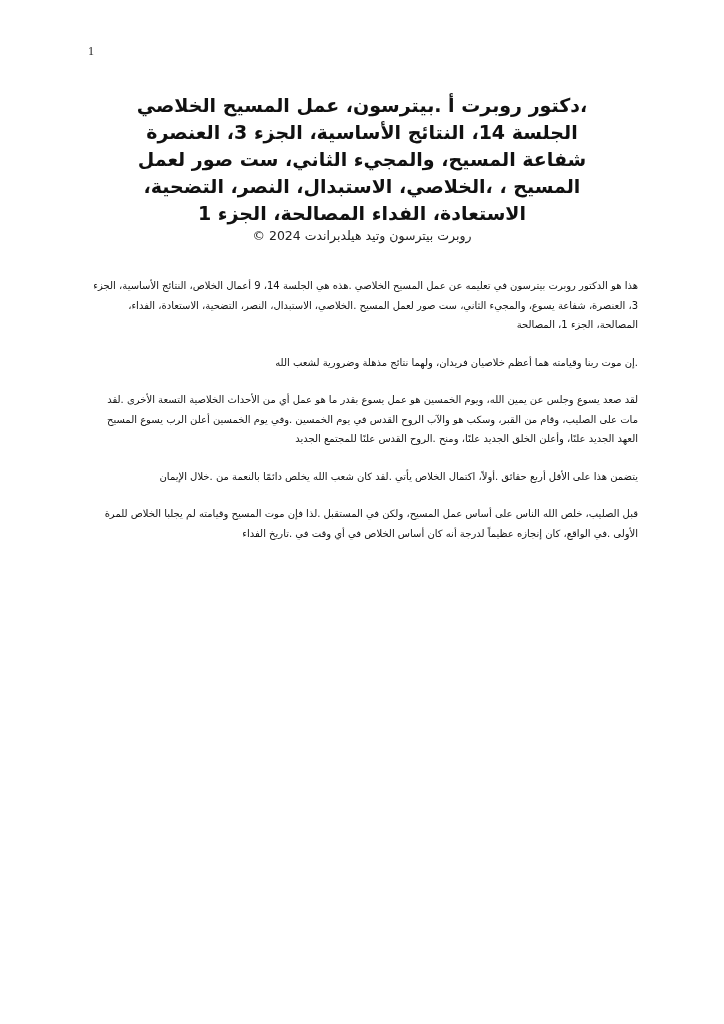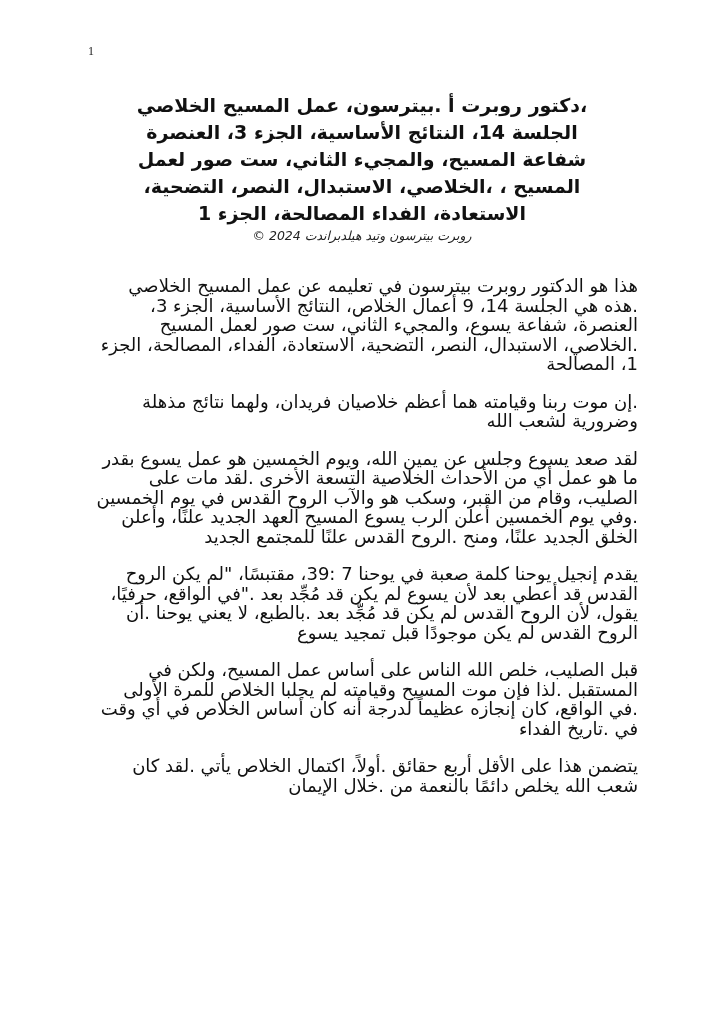--- a/index.html
+++ b/index.html
@@ -13,40 +13,39 @@
     }
     .title-block {
       position: absolute; left: 120px; top: 92px; width: 484px;
       direction: rtl; text-align: center;
     }
     .title {
       font-family: "DejaVu Sans", sans-serif; font-weight: bold;
       font-size: 19px; line-height: 27px; margin: 0; color: #111;
     }
     .copyright {
-      font-size: 12.5px; line-height: 16px; margin-top: 1px; color: #222; font-style: italic;
+      font-size: 12.5px; line-height: 16px; margin-top: 1px; color: #222;
     }
     .body {
       position: absolute; left: 92px; top: 276px; width: 546px;
       direction: rtl; text-align: right;
     }
     .para {
-      font-size: 18px; line-height: 19.5px; margin: 0 0 18px 0; color: #111;
+      font-size: 10px; line-height: 19.5px; margin: 0 0 18px 0; color: #111;
     }
   </style>
 </head>
 <body>
 
 <div class="page-number">1</div>
 
 <div class="title-block">
   <h1 class="title">،دكتور روبرت أ .بيترسون، عمل المسيح الخلاصي الجلسة 14، النتائج الأساسية، الجزء 3، العنصرة شفاعة المسيح، والمجيء الثاني، ست صور لعمل المسيح ، ،الخلاصي، الاستبدال، النصر، التضحية، الاستعادة، الفداء المصالحة، الجزء 1</h1>
   <div class="copyright">روبرت بيترسون وتيد هيلدبراندت 2024 ©</div>
 </div>
 
 <div class="body">
   <p class="para">هذا هو الدكتور روبرت بيترسون في تعليمه عن عمل المسيح الخلاصي .هذه هي الجلسة 14، 9 أعمال الخلاص، النتائج الأساسية، الجزء 3، العنصرة، شفاعة يسوع، والمجيء الثاني، ست صور لعمل المسيح .الخلاصي، الاستبدال، النصر، التضحية، الاستعادة، الفداء، المصالحة، الجزء 1، المصالحة</p>
   <p class="para">.إن موت ربنا وقيامته هما أعظم خلاصيان فريدان، ولهما نتائج مذهلة وضرورية لشعب الله</p>
   <p class="para">لقد صعد يسوع وجلس عن يمين الله، ويوم الخمسين هو عمل يسوع بقدر ما هو عمل أي من الأحداث الخلاصية التسعة الأخرى .لقد مات على الصليب، وقام من القبر، وسكب هو والآب الروح القدس في يوم الخمسين .وفي يوم الخمسين أعلن الرب يسوع المسيح العهد الجديد علنًا، وأعلن الخلق الجديد علنًا، ومنح .الروح القدس علنًا للمجتمع الجديد</p>
-  <p class="para">يقدم إنجيل يوحنا كلمة صعبة في يوحنا 7 :39، مقتبسًا، "لم يكن الروح القدس قد أعطي بعد لأن يسوع لم يكن قد مُجِّد بعد ."في الواقع، حرفيًا، يقول، لأن الروح القدس لم يكن قد مُجِّد بعد .بالطبع، لا يعني يوحنا .أن الروح القدس لم يكن موجودًا قبل تمجيد يسوع</p>
+  <p class="para">يتضمن هذا على الأقل أربع حقائق .أولاً، اكتمال الخلاص يأتي .لقد كان شعب الله يخلص دائمًا بالنعمة من .خلال الإيمان</p>
   <p class="para">قبل الصليب، خلص الله الناس على أساس عمل المسيح، ولكن في المستقبل .لذا فإن موت المسيح وقيامته لم يجلبا الخلاص للمرة الأولى .في الواقع، كان إنجازه عظيماً لدرجة أنه كان أساس الخلاص في أي وقت في .تاريخ الفداء</p>
-  <p class="para">يتضمن هذا على الأقل أربع حقائق .أولاً، اكتمال الخلاص يأتي .لقد كان شعب الله يخلص دائمًا بالنعمة من .خلال الإيمان</p>
 </div>
 
 </body></html>

